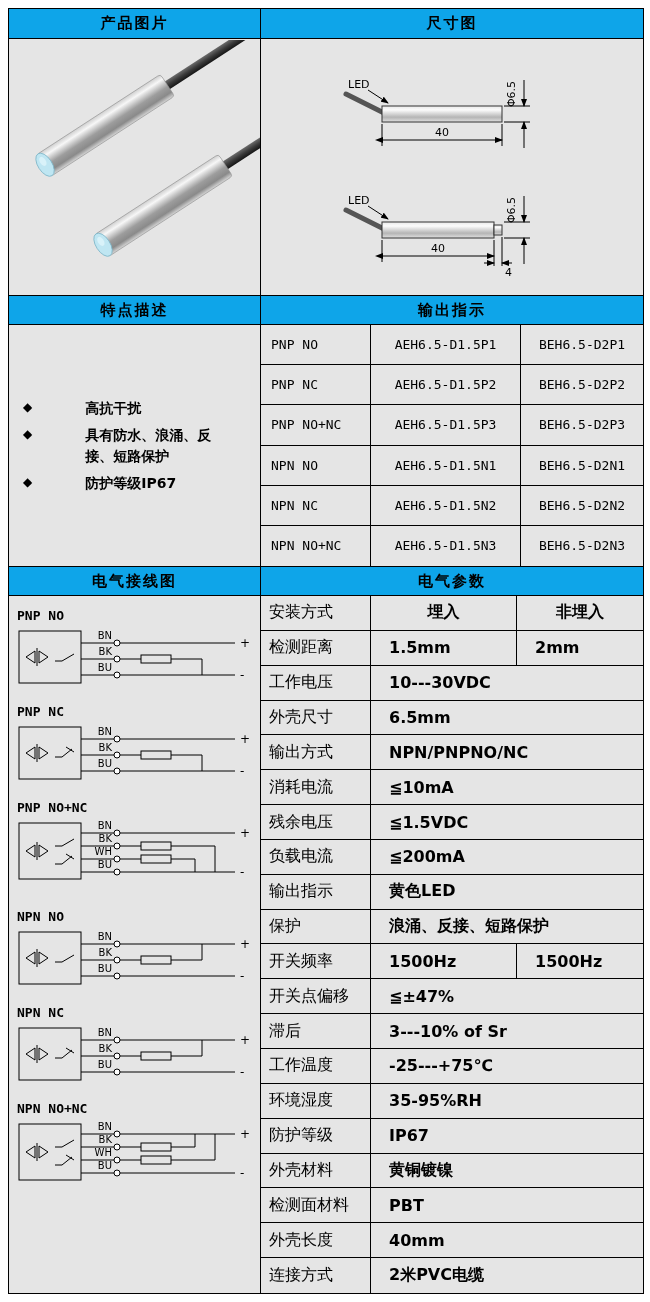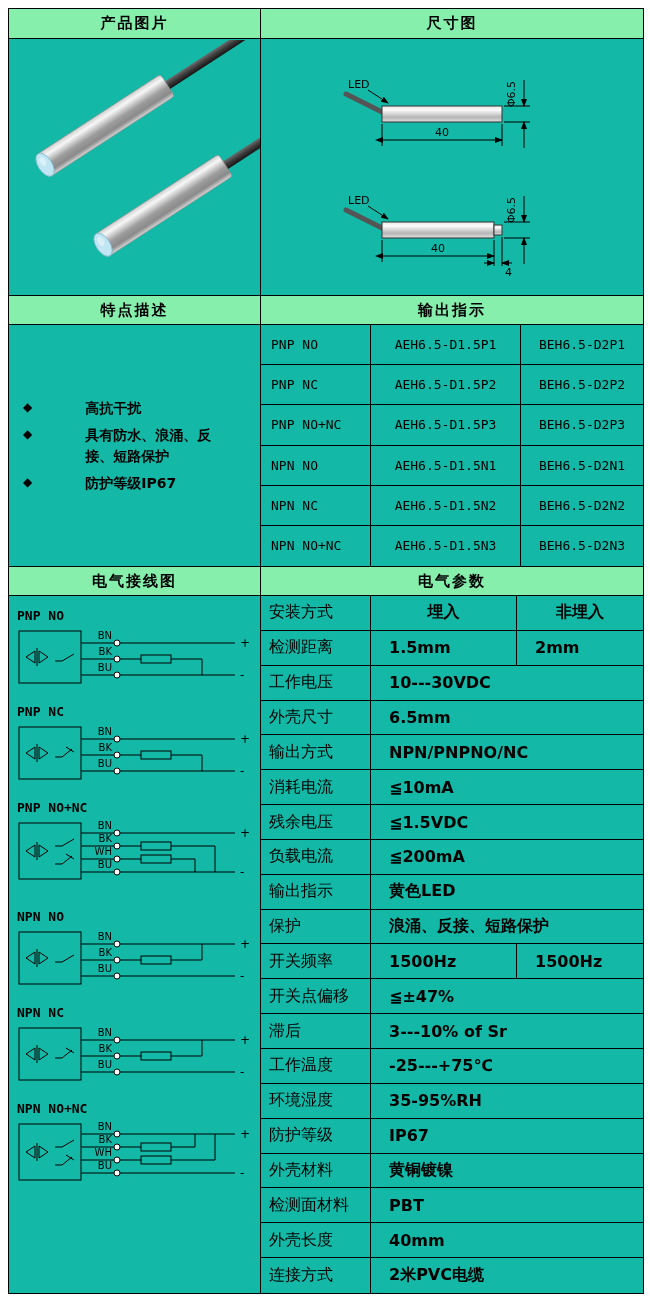--- a/index.html
+++ b/index.html
@@ -1,23 +1,23 @@
 <!DOCTYPE html>
 <html><head>
 <meta charset="utf-8">
 <style>
   html,body{margin:0;padding:0;background:#fff;color:#000;
     font-family:"DejaVu Sans","Liberation Sans",sans-serif;}
   .sheet{width:634px;margin:8px;border:1px solid #000;display:grid;
     grid-template-columns:252px 1fr;
     grid-template-rows:30px 257px 29px 242px 29px 697px;}
-  .cell{box-sizing:border-box;overflow:hidden;background:#14b8a6;}
+  .cell{box-sizing:border-box;overflow:hidden;background:#e5e5e5;}
   .c1{border-right:1px solid #000;}
   .bb{border-bottom:1px solid #000;}
-  .hdr{background:#86efac;display:flex;align-items:center;justify-content:center;
+  .hdr{background:#0ea5e9;display:flex;align-items:center;justify-content:center;
     font-weight:bold;font-size:15px;letter-spacing:2px;}
   .product-cell{display:flex;align-items:center;justify-content:center;}
   .dim-cell{display:flex;align-items:center;justify-content:center;}
   .features-cell{display:flex;flex-direction:column;justify-content:center;gap:7px;
     padding-left:14px;font-weight:bold;font-size:14px;}
   .feat-item{display:flex;gap:6px;align-items:flex-start;}
   .feat-bullet{font-size:12px;line-height:1.5;}
   .feat-text{width:132px;line-height:1.45;margin-left:47px;}
   .models-cell{display:grid;grid-template-columns:110px 150px 1fr;
     grid-template-rows:repeat(6,1fr);}

